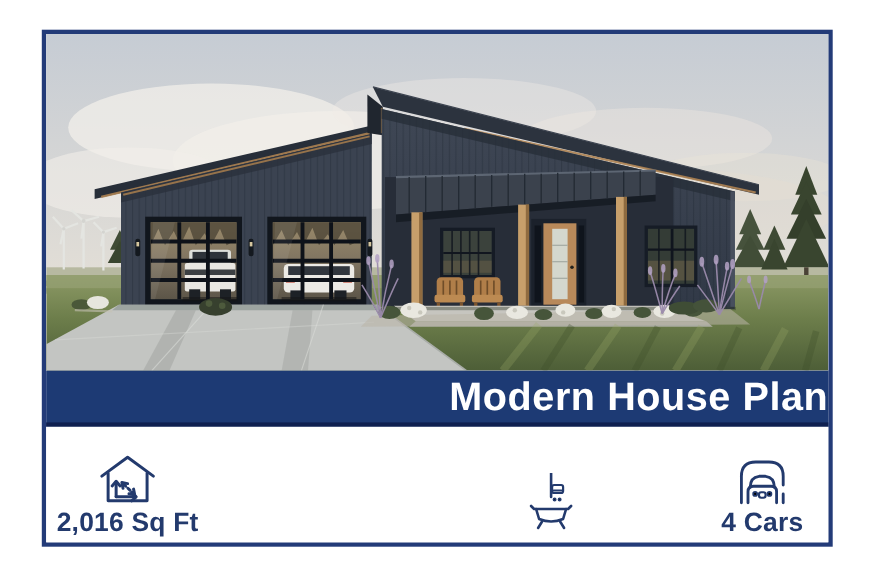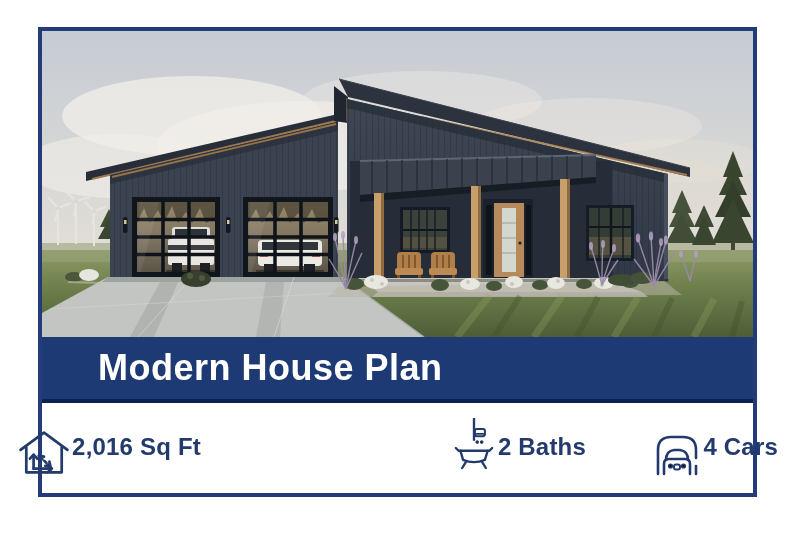--- a/index.html
+++ b/index.html
@@ -12,34 +12,35 @@
     font-family:"Liberation Sans", sans-serif;overflow:hidden;
   }
   .card{
     position:absolute;left:38px;top:27px;width:719px;height:470px;
     box-sizing:border-box;border:4px solid var(--border);
     background:#fff;display:flex;flex-direction:column;
   }
   .photo{width:711px;height:306px;overflow:hidden;flex:none;background:#cfd4d8;}
   .photo svg{display:block;}
   .banner{
-    flex:none;height:66px;box-sizing:border-box;background:var(--banner);
+    flex:none;height:51px;box-sizing:border-box;background:var(--banner);
     border-bottom:4px solid #0f2050;display:flex;align-items:center;
     padding-left:56px;
+    justify-content:flex-end;
   }
   .banner-title{
     color:var(--banner-text);font-size:36px;font-weight:bold;letter-spacing:.5px;
   }
   .footer{
     flex:1;position:relative;background:var(--footer-bg);
   }
   .stat{
     position:absolute;top:0;height:100%;width:170px;
     transform:translateX(-50%);
-    display:flex;flex-direction:row;align-items:center;justify-content:flex-end;
+    display:flex;flex-direction:column;align-items:center;justify-content:flex-end;
     padding-bottom:3px;box-sizing:border-box;
   }
   .stat-1{left:74px;} .stat-2{left:266px;} .stat-3{left:459px;} .stat-4{left:651px;}
   .icon-box{height:62px;display:flex;align-items:flex-end;justify-content:center;}
   .icon-box svg{display:block;stroke:var(--accent-text);fill:none;
     stroke-width:2.6;stroke-linecap:round;stroke-linejoin:round;}
   .stat-label{
     margin-top:1px;color:var(--accent-text);font-size:24px;font-weight:bold;
     letter-spacing:.2px;white-space:nowrap;
   }
@@ -427,21 +428,20 @@
           <rect x="27" y="12" width="11" height="8" rx="2" stroke-width="2.2"></rect>
           <path d="M28.5 17.5 H36.5" stroke-width="1.8"></path>
           <circle cx="29.5" cy="26.5" r="1.2" fill="currentColor" stroke-width="1.6"></circle>
           <circle cx="34.5" cy="26.5" r="1.2" fill="currentColor" stroke-width="1.6"></circle>
           <path d="M6 33 L9 36 H43 L46 33"></path>
           <path d="M11 36 L14 46 Q26 51 38 46 L41 36"></path>
           <path d="M17 48.5 L13 55"></path>
             <path d="M35 48.5 L39 55"></path>
         </svg>
       </div>
-      <div class="stat-label">2 Baths</div>
     </div>
 
     <div class="stat stat-4">
       <div class="icon-box">
         <svg width="52" height="50" viewBox="0 0 52 50">
           <path d="M7 46 V22 Q7 9 20 9 H32 Q45 9 45 22 V30"></path>
           <path d="M45 38 V46"></path>
           <path d="M15 32 Q15 23 23 22 H29 Q37 23 37 32"></path>
           <path d="M13 46 V36 Q13 31 18 31 H34 Q39 31 39 36 V46"></path>
           <circle cx="19.5" cy="38" r="1.8" fill="currentColor" stroke-width="1.6"></circle>

